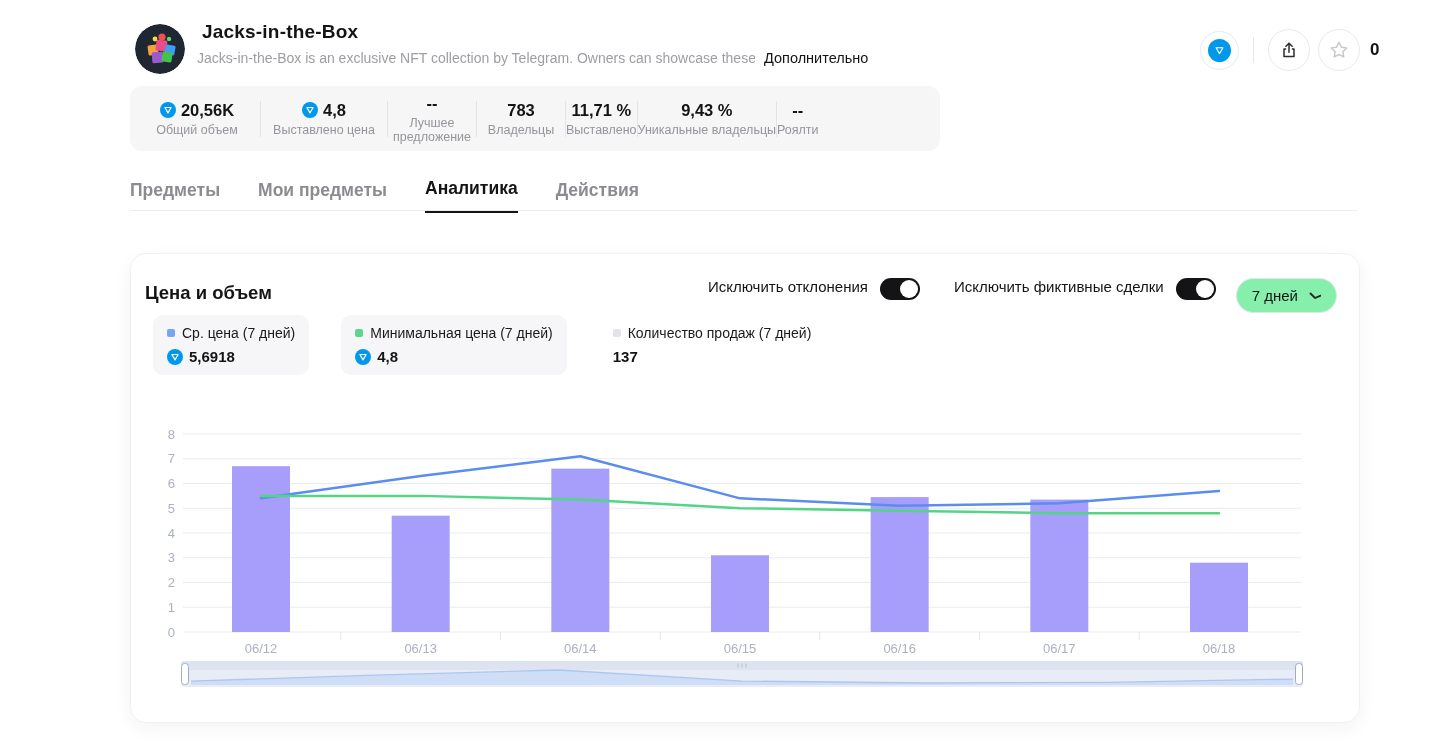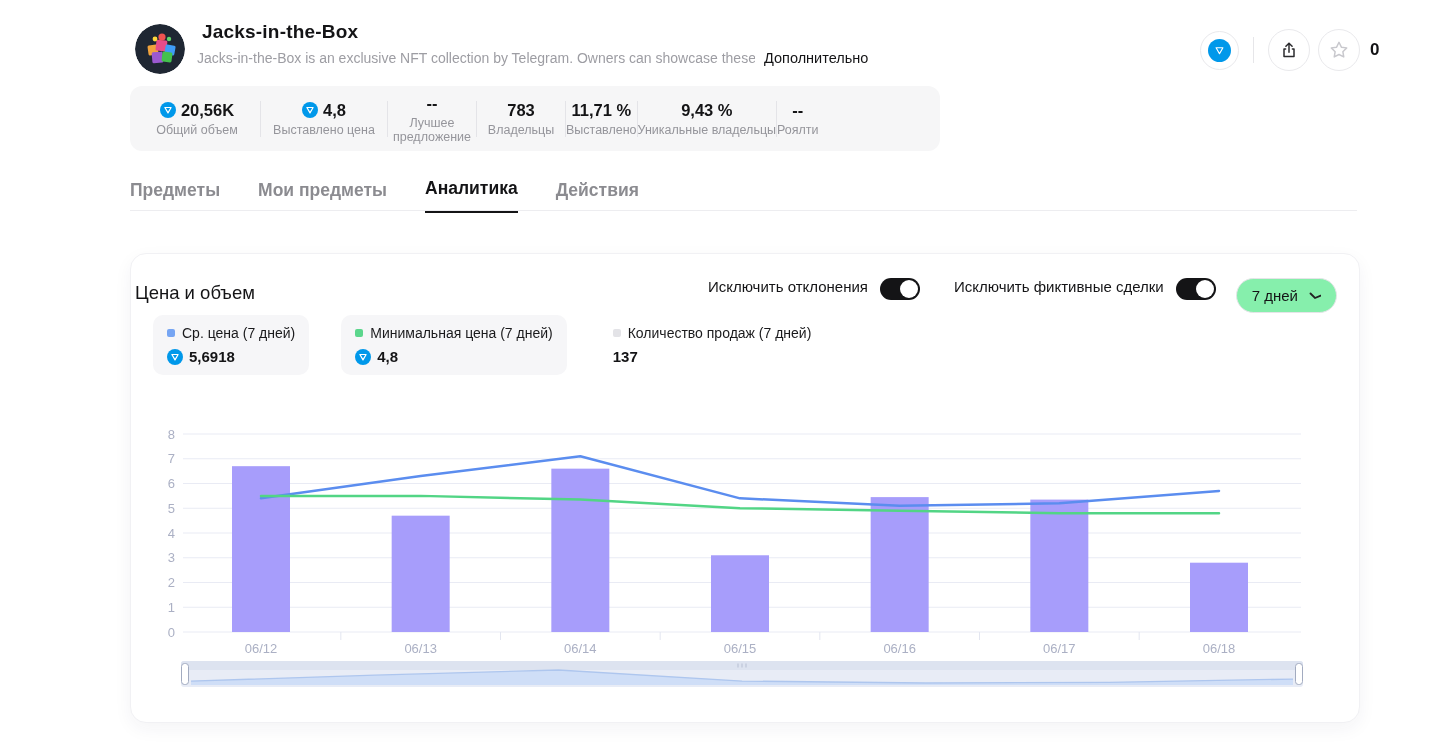--- a/index.html
+++ b/index.html
@@ -34,21 +34,21 @@
   .stat-divider{width:1px;height:36px;background:#e4e4e8;flex:none;}
 
   
   .tabs{left:130px;top:178px;display:flex;gap:38px;align-items:center;}
   .tab{font-size:17.5px;font-weight:700;color:#8b8b90;padding-bottom:11px;cursor:pointer;}
   .tab.active{color:#141416;border-bottom:3px solid #141416;}
   .tabs-divider{left:130px;top:210px;width:1227px;height:1px;background:#ededf0;}
 
   
   .card{left:130px;top:253px;width:1230px;height:470px;background:#fff;border:1px solid #f1f1f4;border-radius:16px;box-shadow:0 6px 18px rgba(40,40,70,.05);box-sizing:border-box;}
-  .panel-title{left:4px;top:28px;font-size:18.5px;font-weight:400;}
+  .panel-title{left:14px;top:28px;font-size:18.5px;font-weight:700;}
   .panel-controls{top:24px;right:22px;display:flex;gap:12px;}
   .toggle-label{font-size:15px;color:#141416;}
   .toggle{width:40px;height:22px;border-radius:11px;background:#141416;position:relative;cursor:pointer;flex:none;}
   .toggle .knob{position:absolute;top:2px;right:2px;width:18px;height:18px;border-radius:50%;background:#fff;}
   .ctl-gap{width:10px;}
   .period-select{margin-left:8px;display:flex;align-items:center;gap:11px;border:1.5px solid #e5e5e8;border-radius:18px;padding:8px 15px;font-size:15px;font-weight:400;cursor:pointer;background:#86efac;}
 
   
   .legend-row{left:22px;top:61px;display:flex;gap:32px;align-items:flex-end;}
   .lbox{background:#f6f6f8;border-radius:10px;padding:10px 14px;cursor:pointer;}

